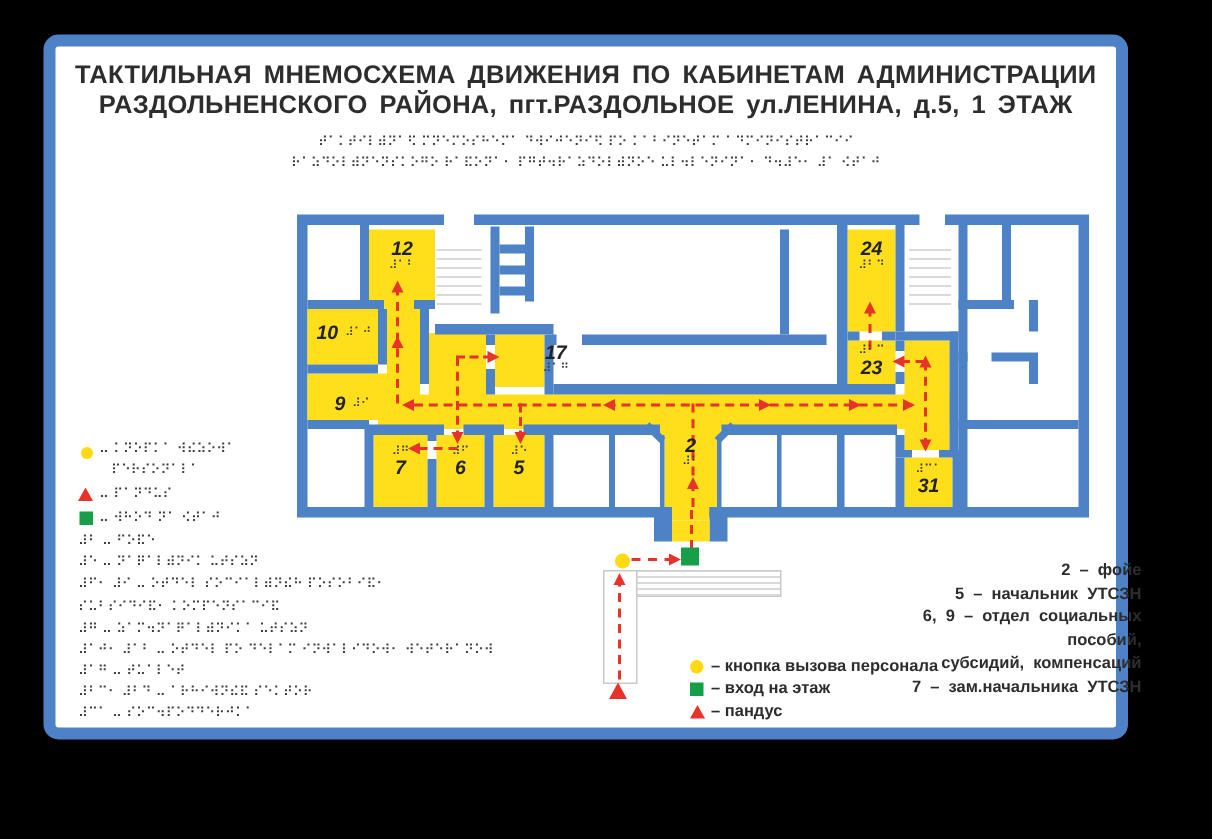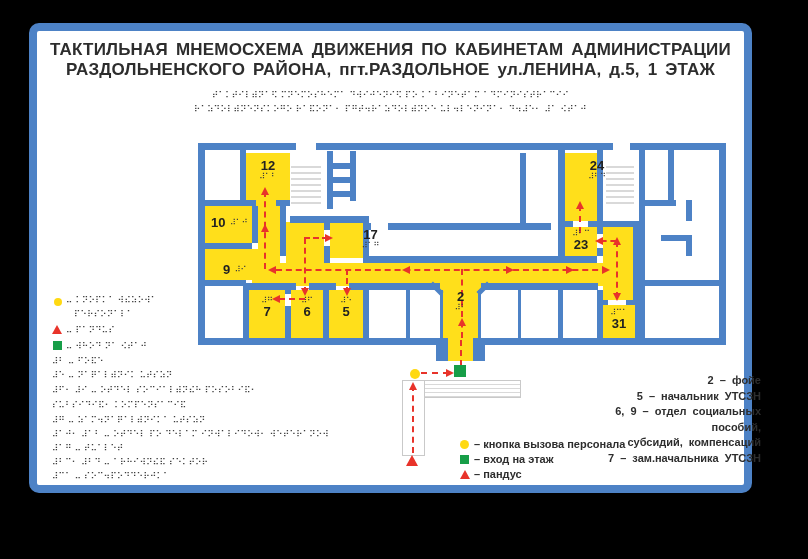--- a/index.html
+++ b/index.html
@@ -25,21 +25,21 @@
   .bevel{position:absolute;background:#4d82c6;}
   
   .ph{position:absolute;height:0;border-top:2px dashed #e8332a;}
   .pv{position:absolute;width:0;border-left:2px dashed #e8332a;}
   .ar{position:absolute;width:0;height:0;border:4px solid transparent;}
   .ar.up{border-top:none;border-bottom:8px solid #e8332a;}
   .ar.down{border-bottom:none;border-top:8px solid #e8332a;}
   .ar.left{border-left:none;border-right:8px solid #e8332a;}
   .ar.right{border-right:none;border-left:8px solid #e8332a;}
   
-  .rlab{position:absolute;text-align:center;color:#222;}
+  .rlab{position:absolute;text-align:center;color:#222;font-style:italic;}
   .rlab .num{font-weight:bold;font-size:13px;line-height:13px;display:block;}
   .rlab .rb{font-family:"DejaVu Sans",sans-serif;font-size:8px;line-height:9px;
             display:block;color:#3d3d3d;}
   .rlab.row{white-space:nowrap;}
   .rlab.row .num,.rlab.row .rb{display:inline;vertical-align:middle;}
   
   .dot{position:absolute;width:10px;height:10px;border-radius:50%;background:#ffd912;}
   .sq{position:absolute;width:12px;height:12px;background:#179e48;}
   .tri{position:absolute;width:0;height:0;border-left:6px solid transparent;
        border-right:6px solid transparent;border-bottom:11px solid #e8332a;}
@@ -205,21 +205,21 @@
       <span class="num">6</span>
       </div>
     <div class="rlab" style="left:124px;top:146px;width:34px;">
       <span class="rb">⠼⠑</span>
       <span class="num">5</span>
       </div>
     <div class="rlab" style="left:238px;top:140px;width:35px;">
       <span class="num">2</span>
       <span class="rb">⠼⠃</span>
       </div>
-    <div class="rlab" style="left:360px;top:9px;width:32px;padding-left:16px;">
+    <div class="rlab" style="left:360px;top:9px;width:32px;">
       <span class="num">24</span>
       <span class="rb">⠼⠃⠙</span>
       </div>
     <div class="rlab" style="left:360px;top:79px;width:32px;">
       <span class="rb">⠼⠃⠉</span>
       <span class="num">23</span>
       </div>
     <div class="rlab" style="left:398px;top:158px;width:32px;">
       <span class="rb">⠼⠉⠁</span>
       <span class="num">31</span>

